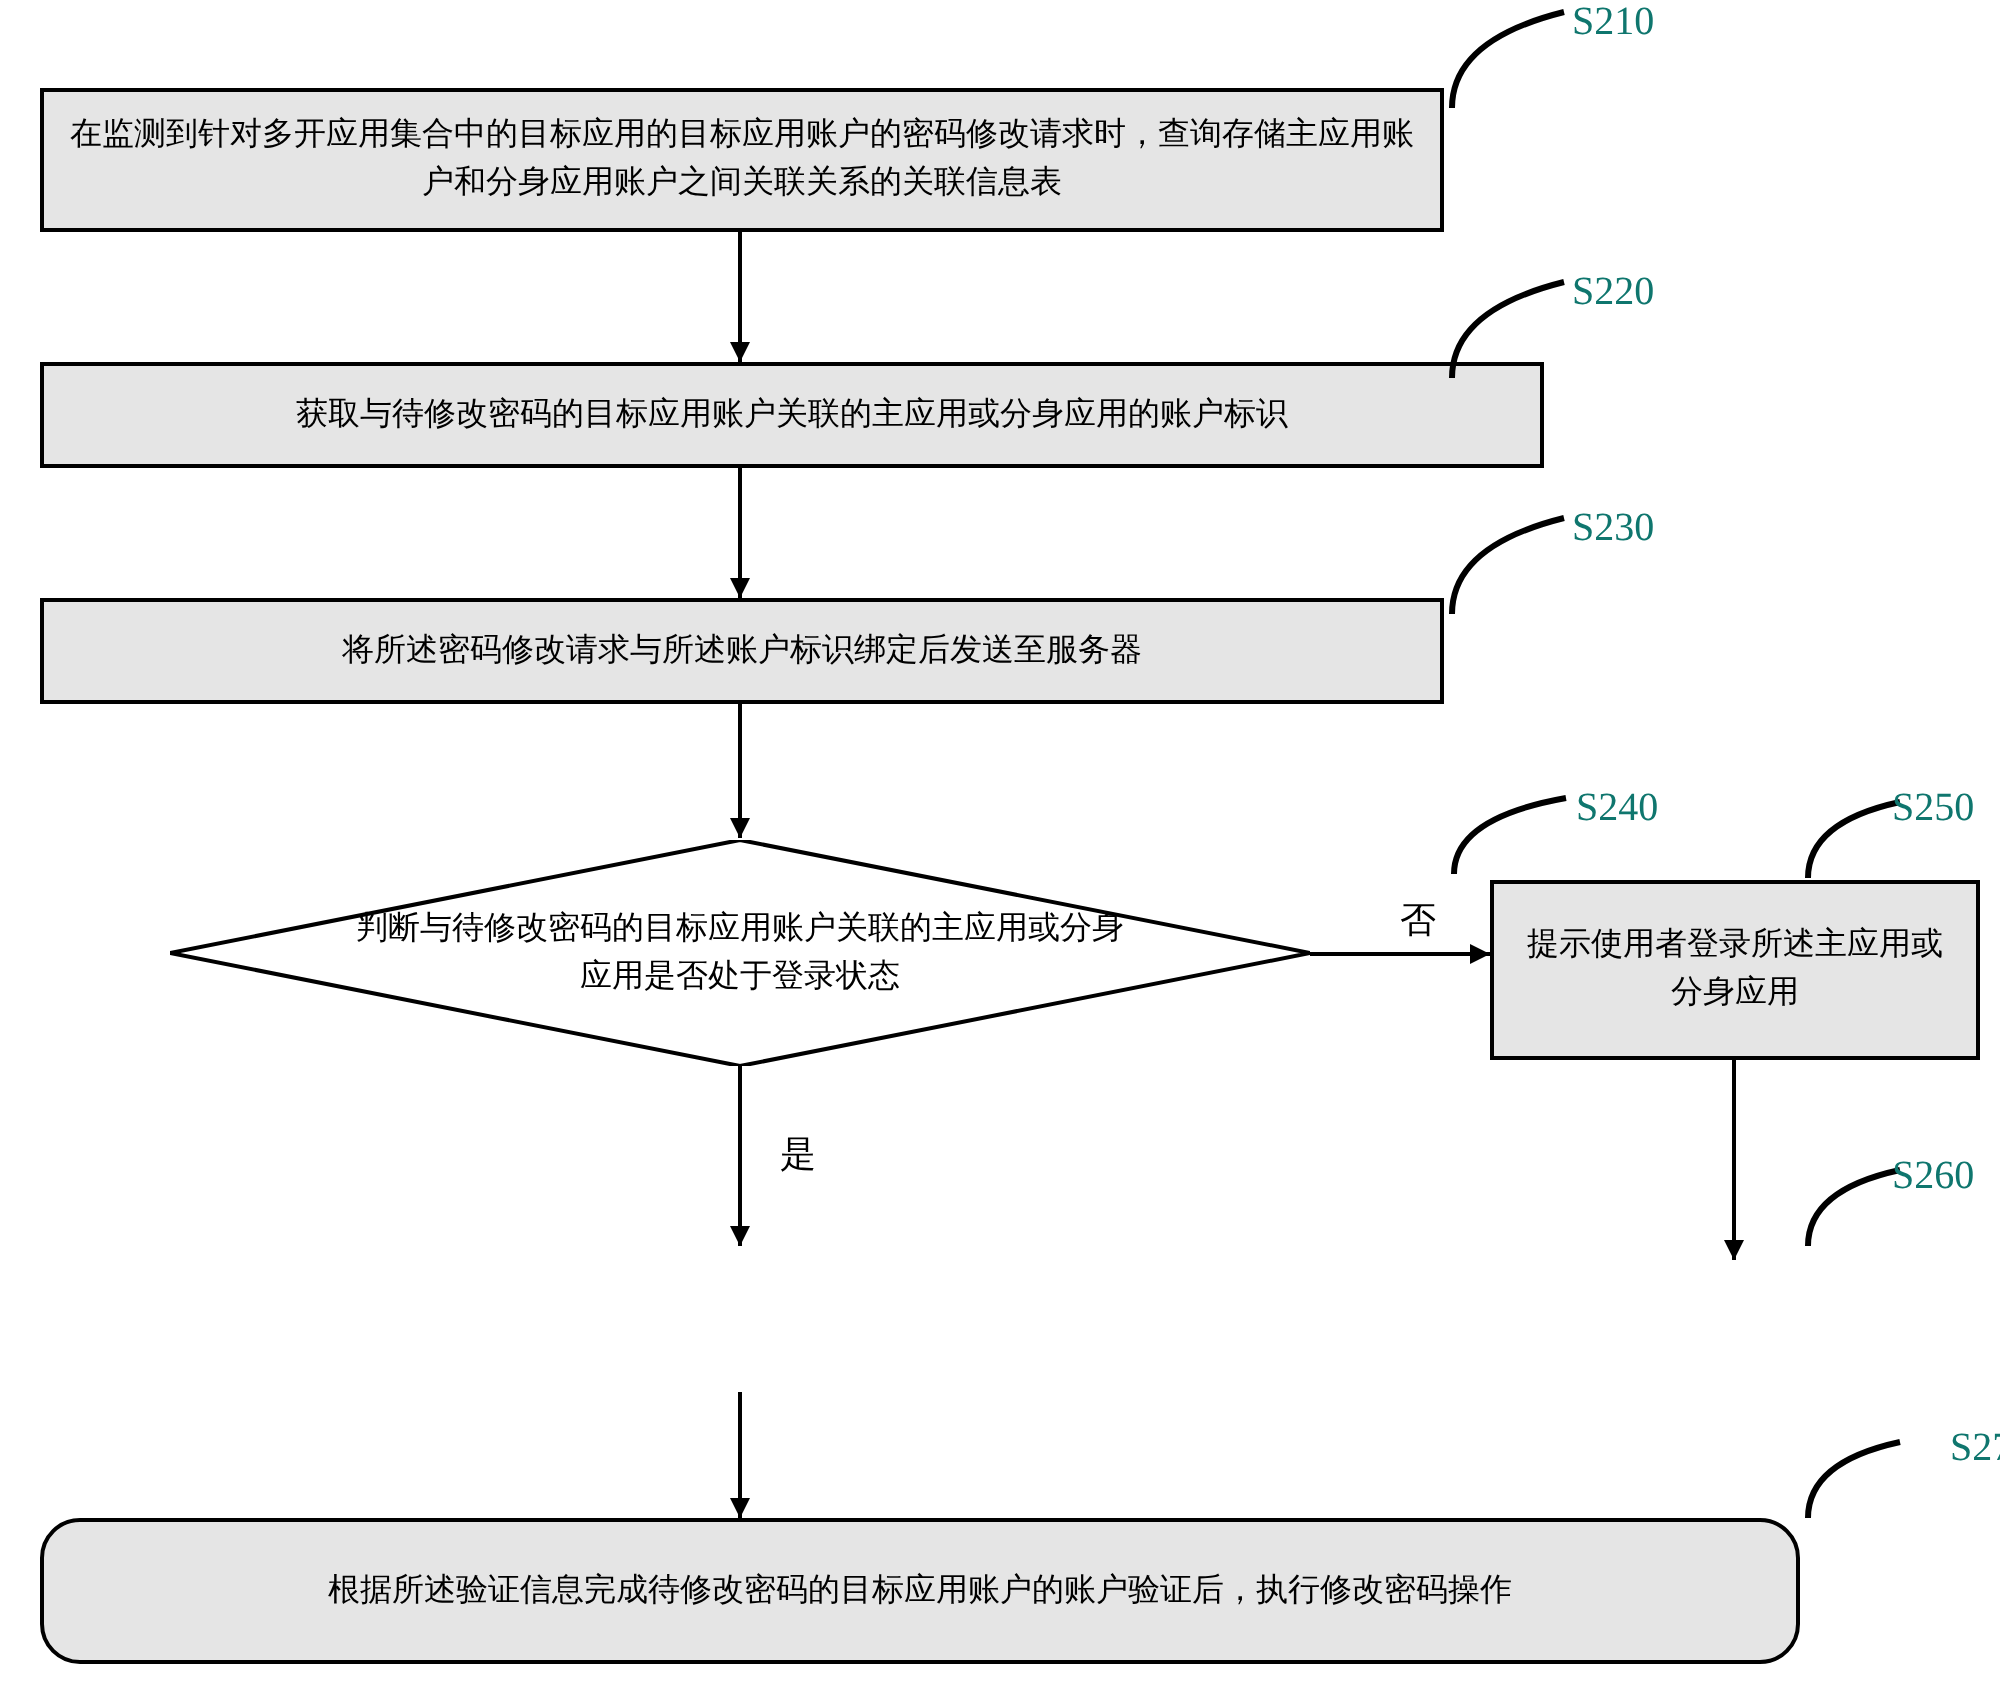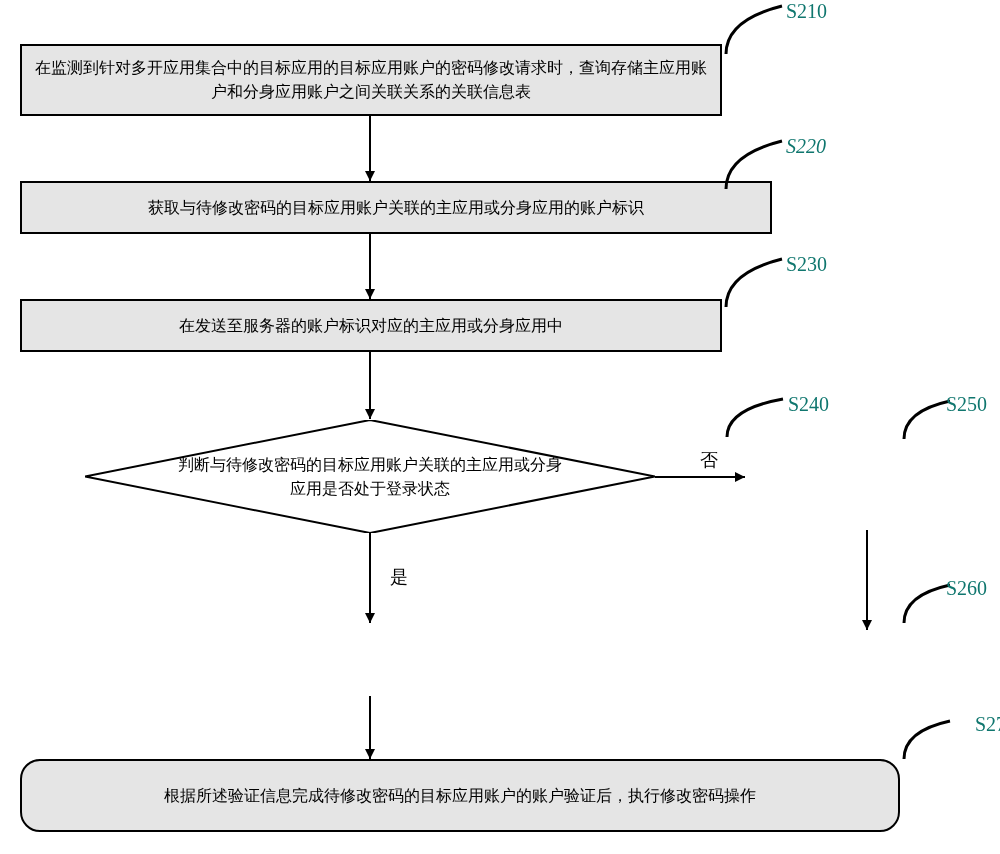--- a/index.html
+++ b/index.html
@@ -108,24 +108,24 @@
   <div class="label" style="left:786px; top:0px;">S210</div>
 
   <div class="box" style="left:20px; top:181px; width:752px; height:53px;">
     <span>获取与待修改密码的目标应用账户关联的主应用或分身应用的账户标识</span>
   </div>
   <div class="bracket" style="left:724px; top:137px; width:60px; height:54px;">
     <svg width="60" height="54">
         <path d="M2,52 Q2,18 58,4" stroke="#000000" stroke-width="3" fill="none"></path>
       </svg>
   </div>
-  <div class="label" style="left:786px; top:135px;font-style:italic;">S220</div>
+  <div class="label" style="left:786px; top:135px;">S220</div>
 
   <div class="box" style="left:20px; top:299px; width:702px; height:53px;">
-    <span>在发送至服务器的账户标识对应的主应用或分身应用中</span>
+    <span>将所述密码修改请求与所述账户标识绑定后发送至服务器</span>
   </div>
   <div class="bracket" style="left:724px; top:255px; width:60px; height:54px;">
     <svg width="60" height="54">
         <path d="M2,52 Q2,18 58,4" stroke="#000000" stroke-width="3" fill="none"></path>
       </svg>
   </div>
   <div class="label" style="left:786px; top:253px;">S230</div>
 
   <div class="diamond-wrap" style="left:85px; top:420px; width:570px; height:113px;">
     <svg class="diamond-shape" viewBox="0 0 570 113" preserveAspectRatio="none">
@@ -138,20 +138,23 @@
   <div class="bracket" style="left:725px; top:395px; width:60px; height:44px;">
     <svg width="60" height="44">
         <path d="M2,42 Q2,14 58,4" stroke="#000000" stroke-width="3" fill="none"></path>
       </svg>
   </div>
   <div class="label" style="left:788px; top:393px;">S240</div>
 
   <div class="edge-label" style="left:700px; top:448px;">否</div>
   <div class="edge-label" style="left:390px; top:565px;">是</div>
 
+  <div class="box" style="left:745px; top:440px; width:245px; height:90px;">
+    <span>提示使用者登录所述主应用或分身应用</span>
+  </div>
   <div class="bracket" style="left:902px; top:397px; width:50px; height:44px;">
     <svg width="50" height="44">
         <path d="M2,42 Q2,14 48,4" stroke="#000000" stroke-width="3" fill="none"></path>
       </svg>
   </div>
   <div class="label" style="left:946px; top:393px;">S250</div>
 
   <div class="bracket" style="left:902px; top:581px; width:50px; height:44px;">
     <svg width="50" height="44">
         <path d="M2,42 Q2,14 48,4" stroke="#000000" stroke-width="3" fill="none"></path>

